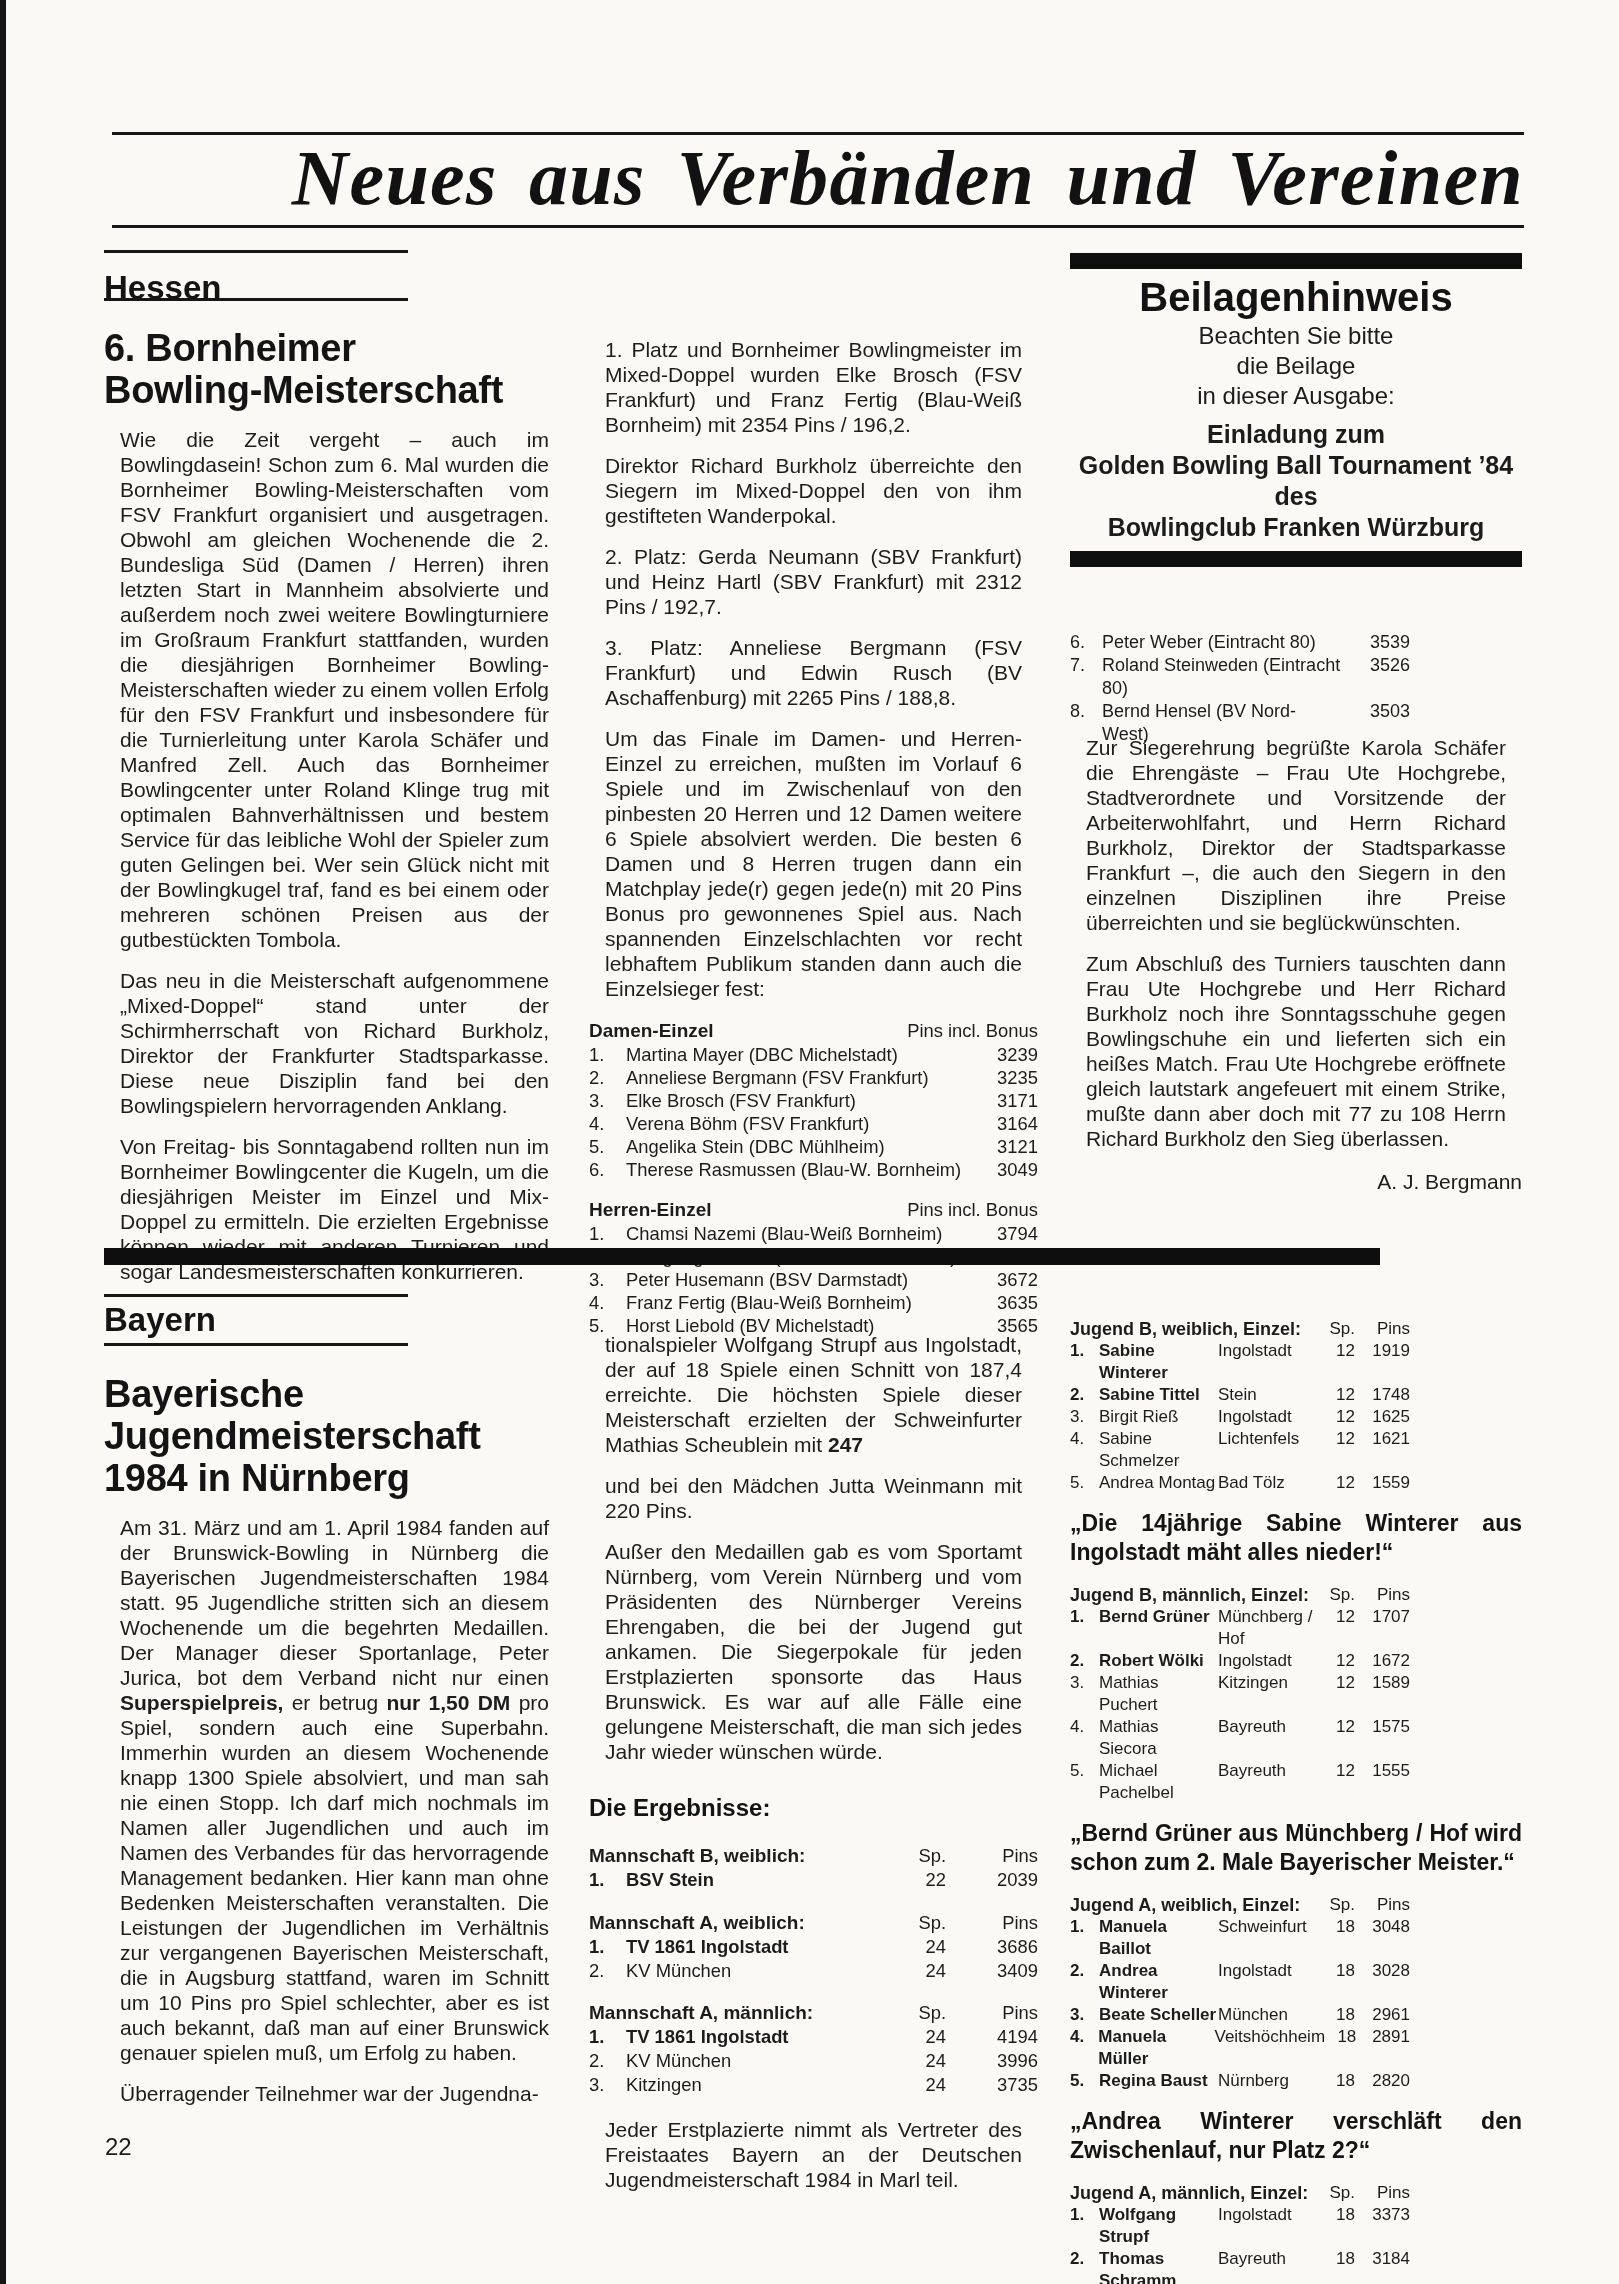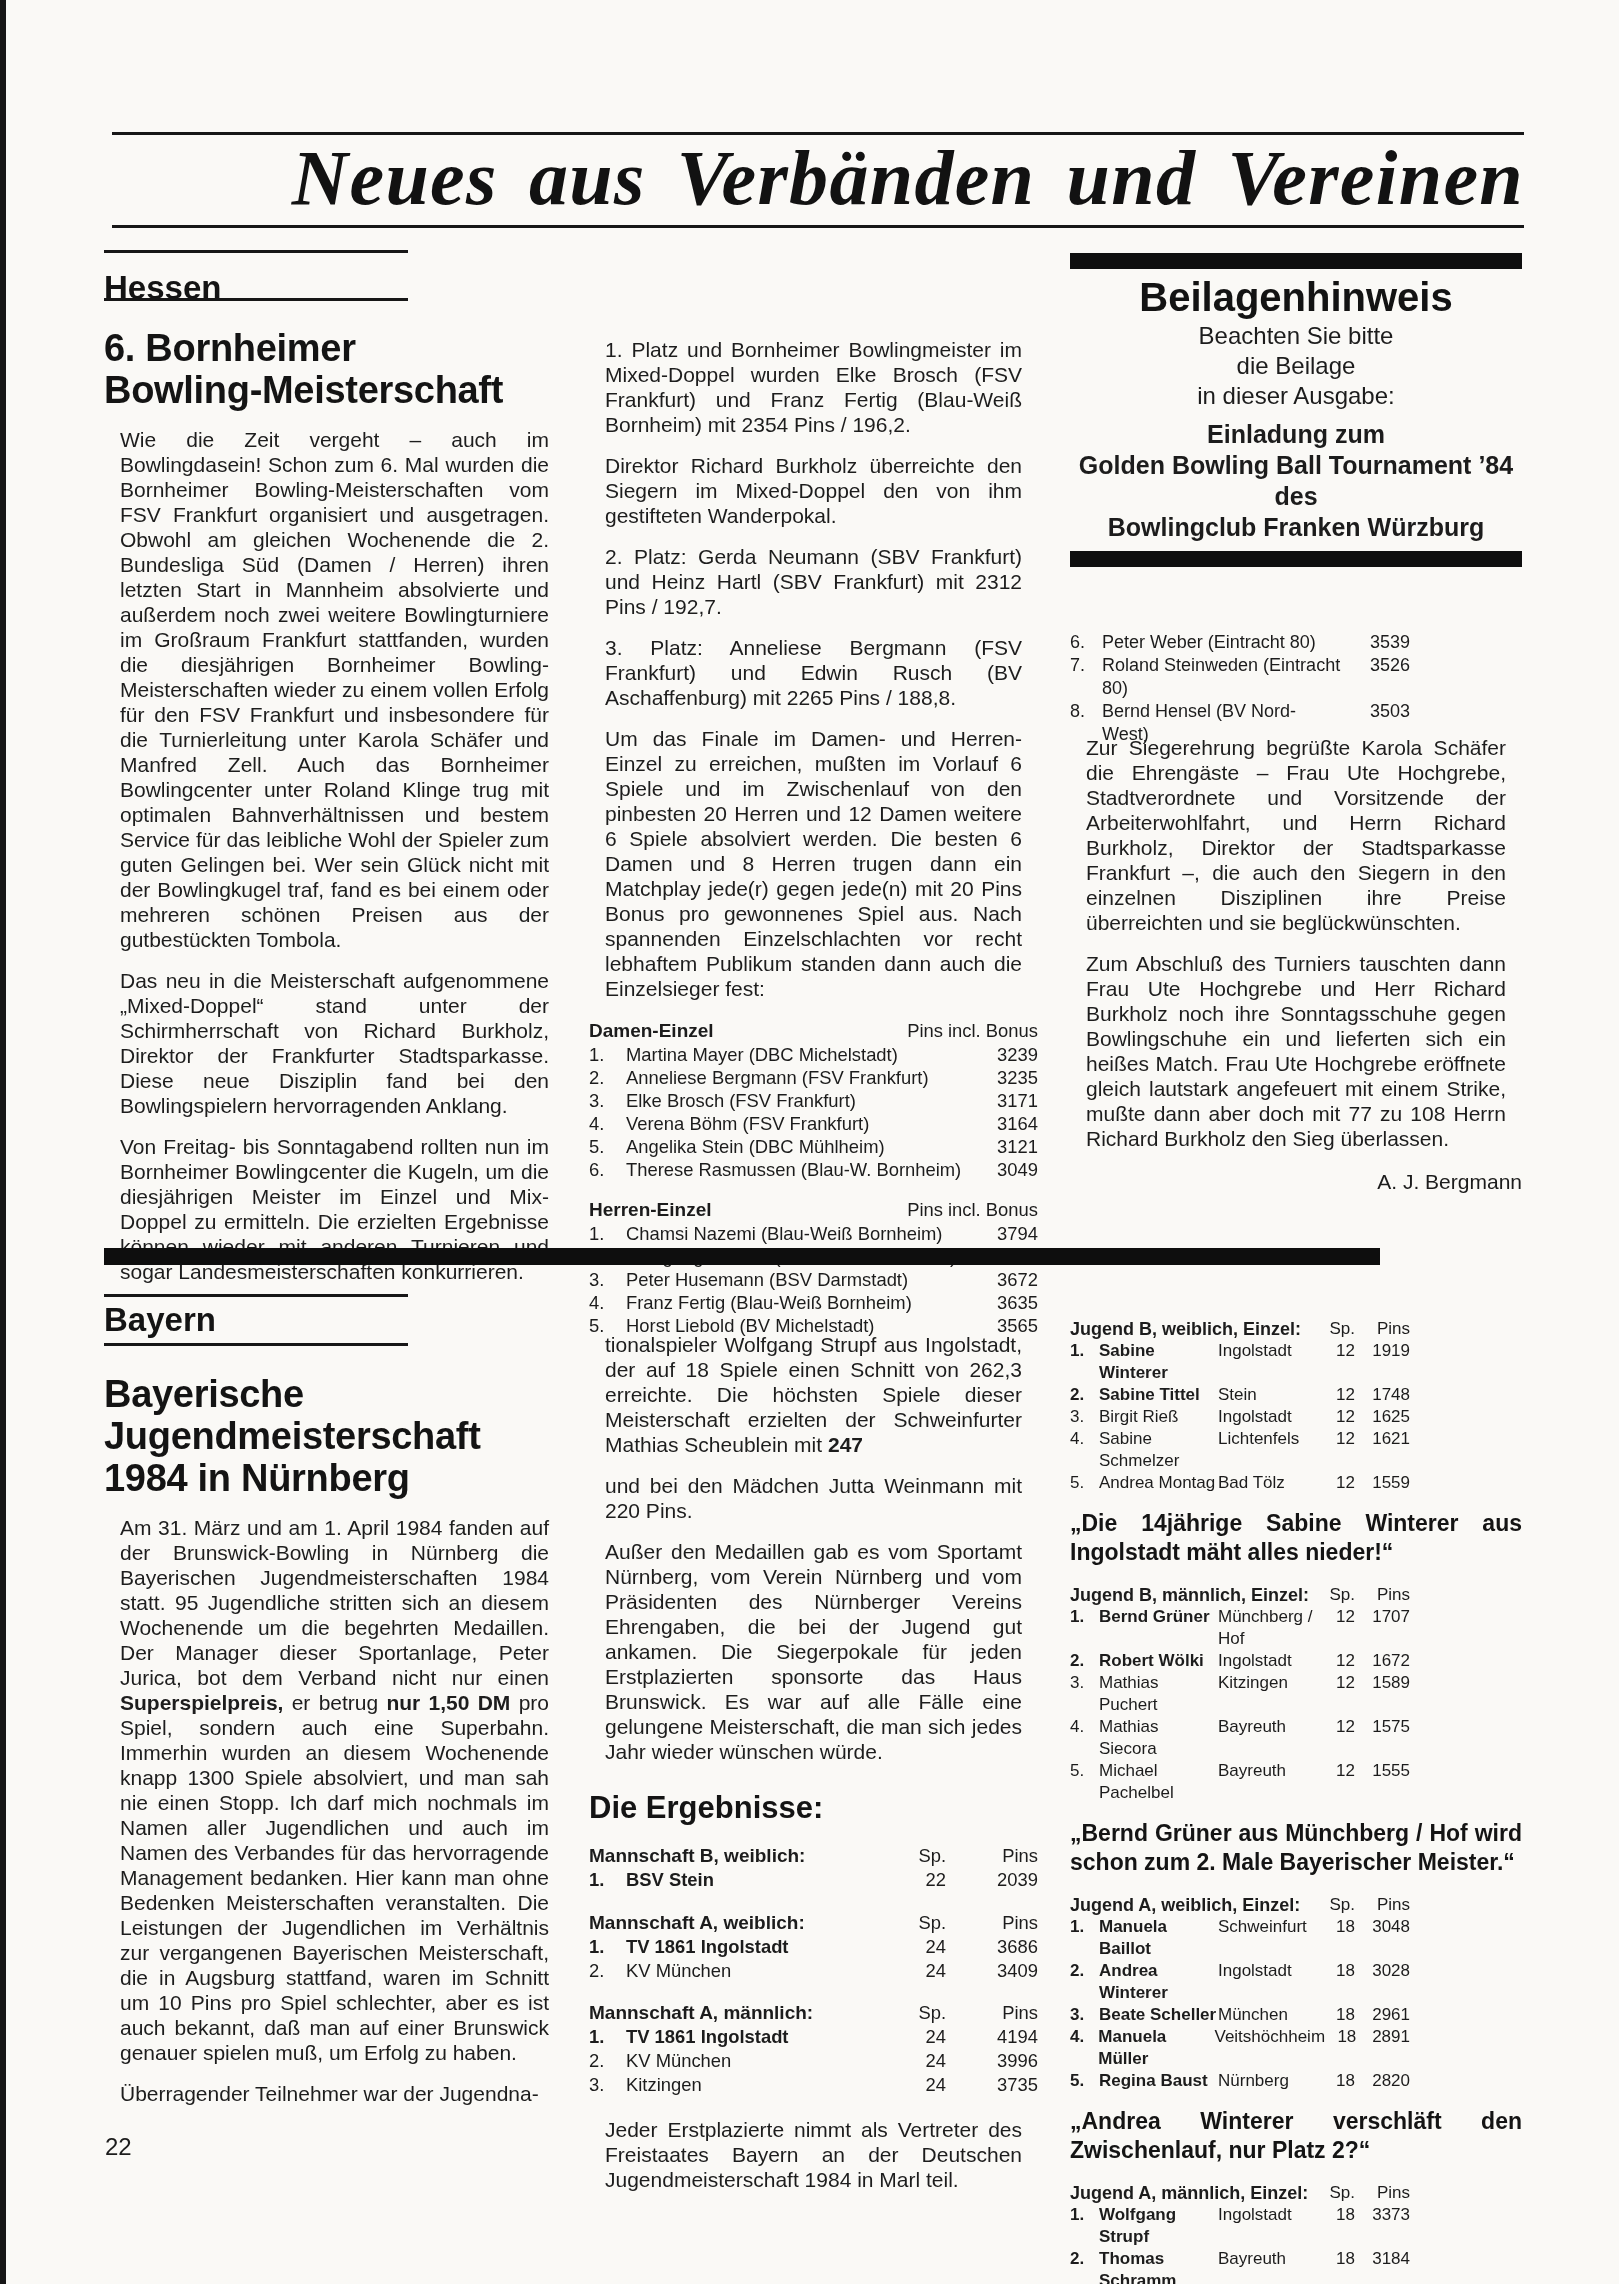--- a/index.html
+++ b/index.html
@@ -44,21 +44,21 @@
 
   
   .bbox{position:absolute;left:1070px;top:253px;width:452px;}
   .bbar{height:16px;background:#0f0f0f;}
   .btitle{text-align:center;font-weight:bold;font-size:40px;line-height:47px;margin-top:5.3px;color:#131313;}
   .bline{text-align:center;font-size:24px;line-height:30px;}
   .bbold{text-align:center;font-weight:bold;font-size:25px;line-height:31px;}
   .bsp{margin-top:8px;}
 
   
-  .resheading{font-size:31px;font-weight:bold;margin-top:26px;line-height:36px;color:#141414;}
+  .resheading{font-size:24px;font-weight:bold;margin-top:26px;line-height:36px;color:#141414;}
 
   
   .mtable{margin-top:18.4px;}
   .mhead{display:flex;}
   .mtitle{flex:1;font-weight:bold;font-size:19px;line-height:24px;}
   .msp{width:53px;text-align:right;}
   .mpins{width:92px;text-align:right;}
   .mhead .msp,.mhead .mpins{font-size:18.4px;line-height:24px;font-weight:normal;}
   .mrow{display:flex;font-size:18.4px;line-height:24px;}
   .mrank{width:37px;}
@@ -236,21 +236,21 @@
     <div>1984 in Nürnberg</div>
   </div>
   <div class="bodytext">
     <p><span>Am 31. März und am 1. April 1984 fanden auf der Brunswick-Bowling in Nürnberg die Bayerischen Jugendmeisterschaften 1984 statt. 95 Jugendliche stritten sich an diesem Wochenende um die begehrten Medaillen. Der Manager dieser Sportanlage, Peter Jurica, bot dem Verband nicht nur einen </span><span class="ib">Superspielpreis,</span><span> er betrug </span><span class="ib">nur 1,50 DM</span><span> pro Spiel, sondern auch eine Superbahn. Immerhin wurden an diesem Wochenende knapp 1300 Spiele absolviert, und man sah nie einen Stopp. Ich darf mich nochmals im Namen aller Jugendlichen und auch im Namen des Verbandes für das hervorragende Management bedanken. Hier kann man ohne Bedenken Meisterschaften veranstalten. Die Leistungen der Jugendlichen im Verhältnis zur vergangenen Bayerischen Meisterschaft, die in Augsburg stattfand, waren im Schnitt um 10 Pins pro Spiel schlechter, aber es ist auch bekannt, daß man auf einer Brunswick genauer spielen muß, um Erfolg zu haben.</span></p>
     <p>Überragender Teilnehmer war der Jugendna-</p>
   </div>
 </div>
 
 <div class="col" style="left:589px;top:1316px;width:449px;">
   <div class="para">
-    <p><span>tionalspieler Wolfgang Strupf aus Ingolstadt, der auf 18 Spiele einen Schnitt von 262,3 erreichte. Die höchsten Spiele dieser Meisterschaft erzielten der Schweinfurter Mathias Scheublein mit </span><span class="ib">247</span></p>
+    <p><span>tionalspieler Wolfgang Strupf aus Ingolstadt, der auf 18 Spiele einen Schnitt von 187,4 erreichte. Die höchsten Spiele dieser Meisterschaft erzielten der Schweinfurter Mathias Scheublein mit </span><span class="ib">247</span></p>
     <p>und bei den Mädchen Jutta Weinmann mit 220 Pins.</p>
     <p>Außer den Medaillen gab es vom Sportamt Nürnberg, vom Verein Nürnberg und vom Präsidenten des Nürnberger Vereins Ehrengaben, die bei der Jugend gut ankamen. Die Siegerpokale für jeden Erstplazierten sponsorte das Haus Brunswick. Es war auf alle Fälle eine gelungene Meisterschaft, die man sich jedes Jahr wieder wünschen würde.</p>
   </div>
 
   <div class="resheading">Die Ergebnisse:</div>
 
   <div class="mtable">
     <div class="mhead">
       <span class="mtitle">Mannschaft B, weiblich:</span>
       <span class="msp">Sp.</span>

